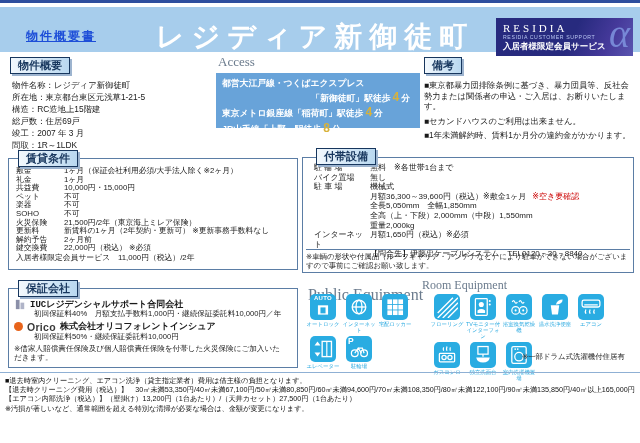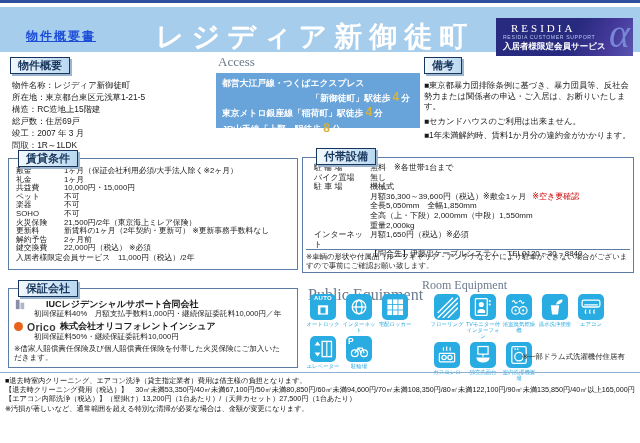--- a/index.html
+++ b/index.html
@@ -11,21 +11,21 @@
   .top-rule{position:absolute;top:0;left:0;width:640px;height:3px;background:#2e4e9e;}
   .band{position:absolute;top:7px;left:0;width:640px;height:45px;background:#a7cdec;}
   .doc-label{position:absolute;left:26px;top:21px;color:#1d4ed8;font-weight:bold;font-size:12px;
     letter-spacing:2px;text-decoration:underline;}
   .title{position:absolute;left:140px;top:11px;width:350px;text-align:center;color:#fff;
     font-family:"Liberation Serif","DejaVu Serif",serif;font-weight:bold;font-size:28px;letter-spacing:7px;}
   .logo{position:absolute;right:7px;top:11px;width:137px;height:38px;box-sizing:border-box;
     background:linear-gradient(115deg,#272a7e 55%,#45399a 80%,#5a55b0);overflow:hidden;}
   .logo-alpha{position:absolute;right:3px;top:-8px;font-size:40px;font-style:italic;color:#7f95e0;
     font-family:"Liberation Serif",serif;opacity:.85;}
-  .logo-brand{position:relative;margin:4px 0 0 15px;color:#fff;font-family:"Liberation Serif",serif;
+  .logo-brand{position:relative;margin:4px 0 0 7px;color:#fff;font-family:"Liberation Serif",serif;
     font-size:11px;letter-spacing:3px;}
   .logo-sub{position:relative;margin:0 0 0 7px;color:#b9c6f2;font-size:5.2px;letter-spacing:.6px;}
   .logo-service{position:relative;margin:1px 0 0 7px;color:#fff;font-size:8.5px;font-weight:bold;}
   
   .chip{position:absolute;z-index:3;box-sizing:border-box;text-align:center;
     background:linear-gradient(to right,#f2f8fd,#b9d8f0);border:1px solid #17365d;
     color:#17365d;font-weight:bold;font-size:11px;line-height:15px;padding:0 7px;
     box-shadow:2px 2px 0 #9db4cf;}
   .box{position:absolute;border:1px solid #5b7da5;background:#fff;box-sizing:border-box;}
   .en-heading{position:absolute;font-family:"Liberation Serif","DejaVu Serif",serif;
@@ -43,21 +43,21 @@
   .remarks-list div{margin-bottom:4px;}
   
   .lease-box{left:8px;top:158px;width:290px;height:112px;}
   .lease-rows{position:absolute;left:16px;top:167px;width:276px;}
   .kv{display:flex;font-size:7.8px;line-height:8.6px;}
   .kv .k{flex:0 0 48px;}
   .kv .v{flex:1;white-space:nowrap;}
   .member-line{position:absolute;left:16px;top:252px;font-size:7.8px;white-space:nowrap;}
   
   .guar-box{left:8px;top:288px;width:290px;height:80px;}
-  .g-row1{position:absolute;left:14px;top:298px;font-size:9px;font-weight:bold;display:flex;align-items:center;gap:19px;}
+  .g-row1{position:absolute;left:14px;top:298px;font-size:9px;font-weight:bold;display:flex;align-items:center;gap:3px;font-family:Liberation Mono, monospace;}
   .g-terms1{position:absolute;left:34px;top:309px;font-size:7.6px;color:#222;white-space:nowrap;}
   .g-row2{position:absolute;left:14px;top:320px;font-size:9px;font-weight:bold;display:flex;align-items:center;gap:4px;}
   .orico-dot{display:inline-block;width:9px;height:9px;border-radius:50%;background:#e8641b;}
   .orico-brand{font-size:10.5px;font-weight:bold;color:#3a3a3a;letter-spacing:.3px;}
   .g-terms2{position:absolute;left:34px;top:332px;font-size:7.6px;color:#222;}
   .g-note{position:absolute;left:14px;top:344px;width:268px;font-size:7.6px;line-height:9.4px;color:#222;}
   
   .fac-box{left:302px;top:157px;width:332px;height:116px;}
   .fac-rows{position:absolute;left:314px;top:163px;width:314px;}
   .f-kv{display:flex;font-size:8px;line-height:9.6px;}

